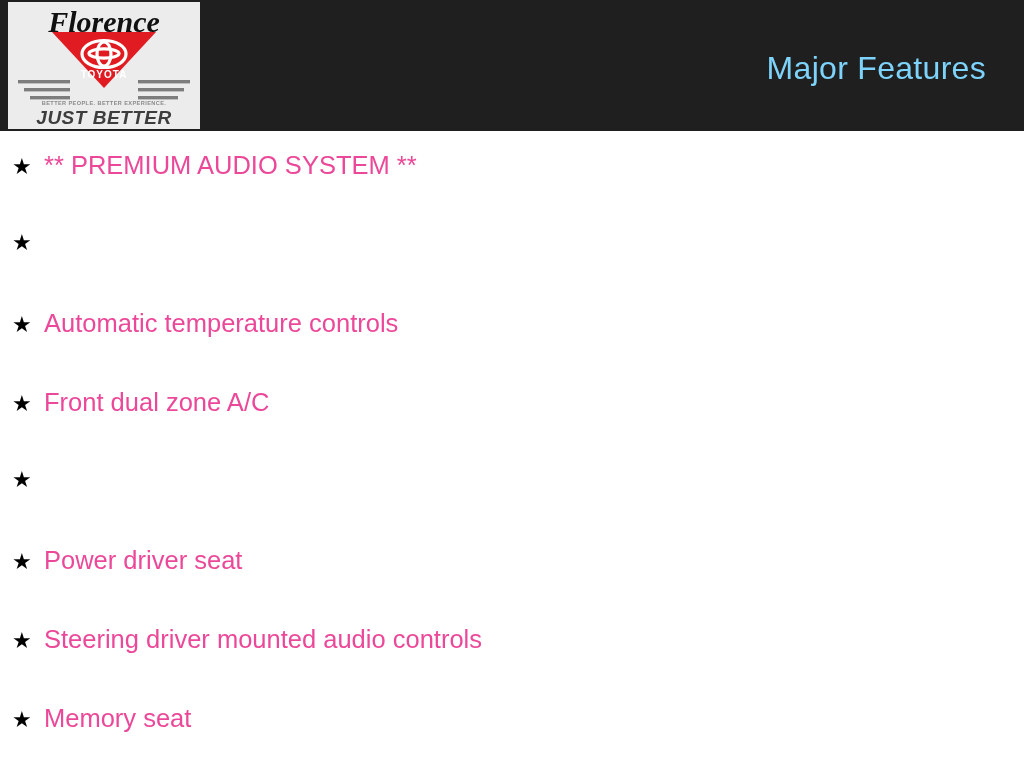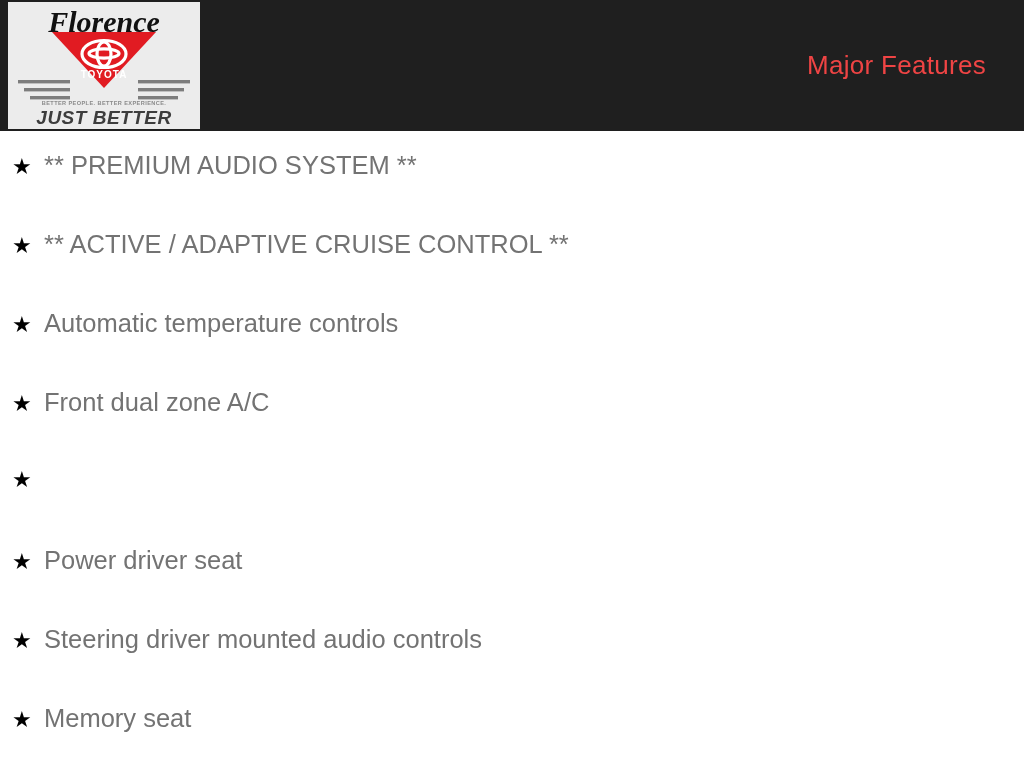--- a/index.html
+++ b/index.html
@@ -25,22 +25,22 @@
     width: 1024px;
     height: 131px;
     background: #1f1f1f;
     box-sizing: border-box;
   }
 
   .header-title {
     position: absolute;
     right: 38px;
     top: 50px;
-    color: #ef4444;
-    font-size: 26px;
+    color: #7dd3fc;
+    font-size: 32px;
     letter-spacing: 0.3px;
     white-space: nowrap;
   }
 
   
   .logo {
     position: absolute;
     left: 8px;
     top: 2px;
     width: 192px;
@@ -78,21 +78,21 @@
 
   .bullet {
     flex: 0 0 auto;
     width: 32px;
     color: #000000;
     font-size: 22px;
     line-height: 1;
   }
 
   .feature-text {
-    color: #737373;
+    color: #ec4899;
     font-size: 25.5px;
     line-height: 1;
     white-space: nowrap;
   }
 </style>
 </head>
 <body>
 
 <div id="page">
 
@@ -131,21 +131,20 @@
 
   <ul class="features">
 
     <li class="feature-item">
       <span class="bullet">★</span>
       <span class="feature-text">** PREMIUM AUDIO SYSTEM **</span>
     </li>
 
     <li class="feature-item">
       <span class="bullet">★</span>
-      <span class="feature-text">** ACTIVE / ADAPTIVE CRUISE CONTROL **</span>
     </li>
 
     <li class="feature-item">
       <span class="bullet">★</span>
       <span class="feature-text">Automatic temperature controls</span>
     </li>
 
     <li class="feature-item">
       <span class="bullet">★</span>
       <span class="feature-text">Front dual zone A/C</span>

